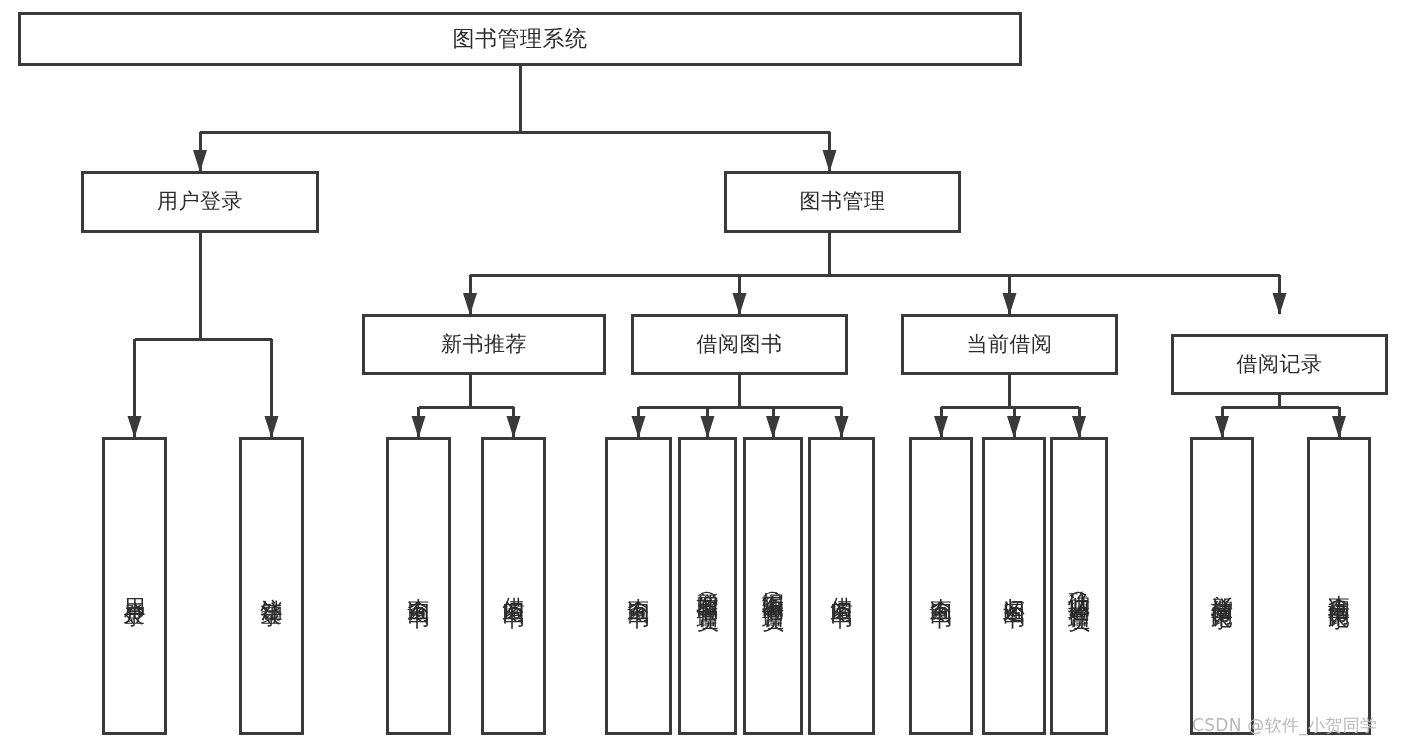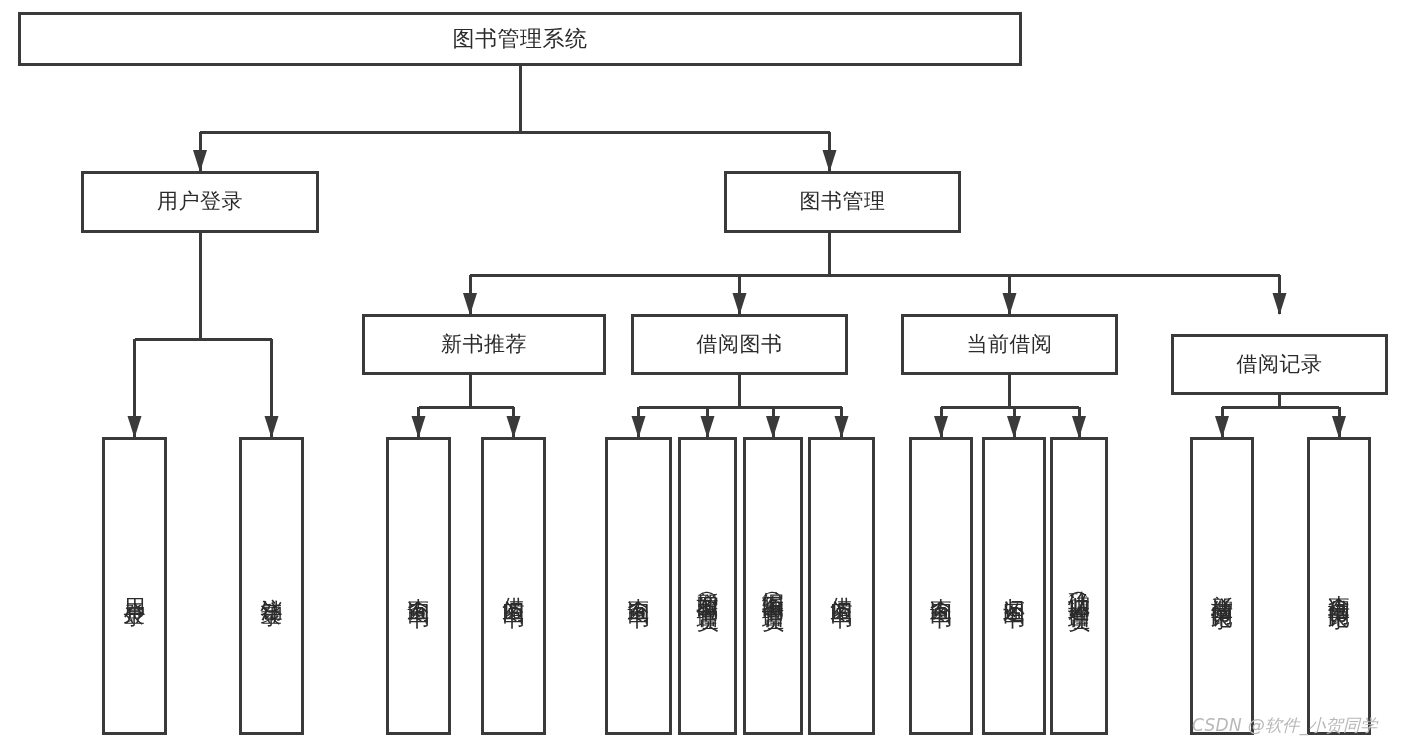--- a/index.html
+++ b/index.html
@@ -51,21 +51,20 @@
     line-height: 1;
   }
   .node.root .label { font-size: 22px; }
   .watermark {
     position: absolute;
     color: #b8b8b8;
     font-size: 17px;
     white-space: nowrap;
     z-index: 3;
     letter-spacing: 0.3px;
-    font-style: italic;
   }
 </style>
 </head>
 <body>
 
 <div id="canvas">
   <svg id="wires" viewBox="0 0 1405 747" xmlns="http://www.w3.org/2000/svg">
       <line x1="520" y1="66" x2="520" y2="132" stroke="#3a3a3a" stroke-width="3" shape-rendering="crispEdges"></line>
       <line x1="200" y1="132" x2="829.5" y2="132" stroke="#3a3a3a" stroke-width="3" shape-rendering="crispEdges"></line>
       <line x1="200" y1="132" x2="200" y2="171" stroke="#3a3a3a" stroke-width="3" shape-rendering="crispEdges"></line>

